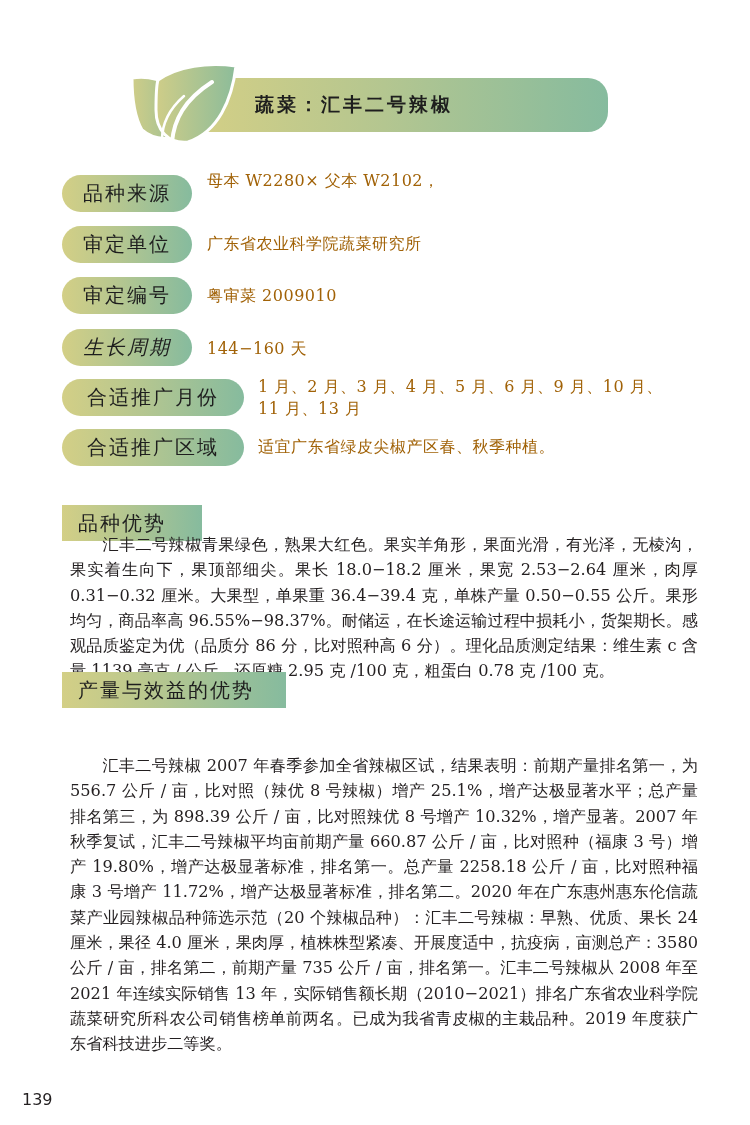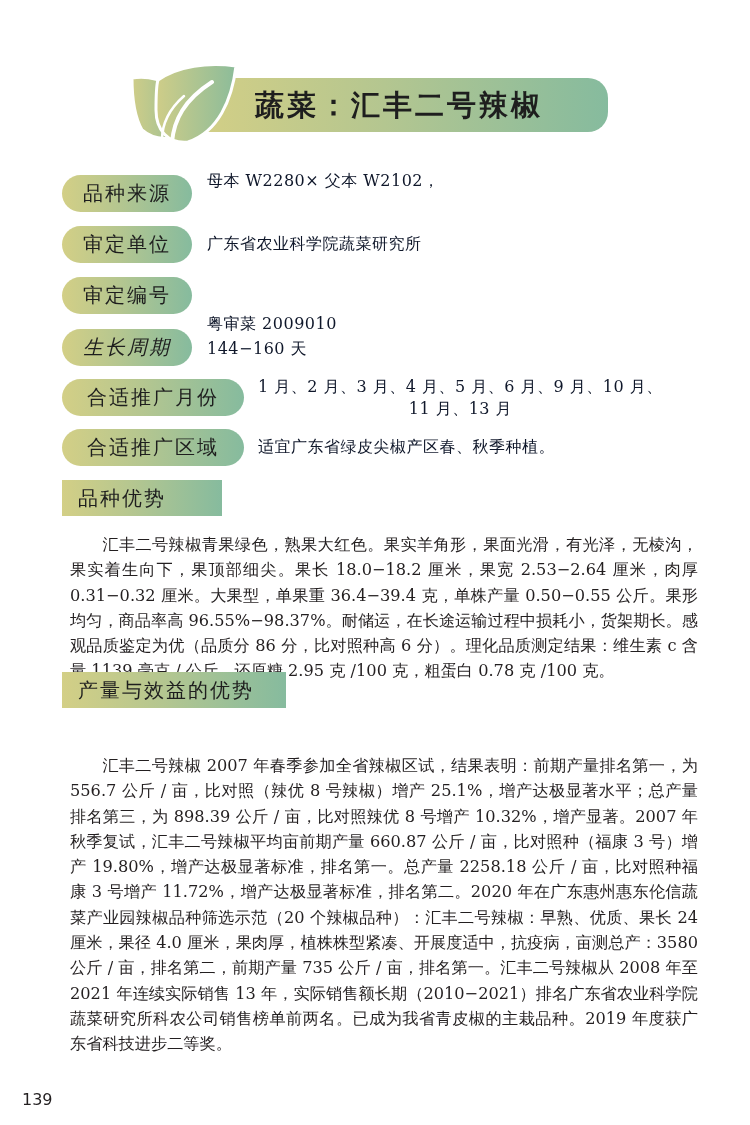--- a/index.html
+++ b/index.html
@@ -11,37 +11,36 @@
     .grad { background: linear-gradient(90deg, #d3cf86 0%, #b4c690 45%, #86bb9e 100%); }
 
     
     .title-bar {
       position: absolute; left: 200px; top: 78px; width: 408px; height: 54px;
       border-radius: 0 20px 20px 0;
     }
     .title-text {
       position: absolute; left: 255px; top: 80px; height: 50px; line-height: 50px;
       font-family: Liberation Sans, sans-serif;
-      font-weight: bold; font-size: 29px; letter-spacing: 3px; color: #1e1e1e;
+      font-weight: bold; font-size: 19px; letter-spacing: 3px; color: #1e1e1e;
     }
     .leaf-logo { position: absolute; left: 128px; top: 60px; width: 112px; height: 84px; }
 
     
     .pill {
       position: absolute; left: 62px; height: 37px; border-radius: 19px;
       font-family: "DejaVu Sans", "Liberation Sans", sans-serif;
       font-size: 20px; letter-spacing: 2px; color: #1e1e1e;
       display: flex; align-items: center; justify-content: center;
     }
     .pill.w4 { width: 130px; }
     .pill.w6 { width: 182px; }
     .info-val {
-      position: absolute; font-size: 16px; line-height: 22px; color: #0f172a;
+      position: absolute; font-size: 16px; line-height: 22px; color: #a16207;
       letter-spacing: 0.5px;
-      text-align: center;
     }
 
     
     .sec-head {
       position: absolute; left: 62px; height: 36px;
       font-family: "DejaVu Sans", "Liberation Sans", sans-serif;
       font-size: 20px; letter-spacing: 2px; color: #1e1e1e;
       display: flex; align-items: center; padding-left: 16px; box-sizing: border-box;
     }
 
@@ -77,33 +76,33 @@
 
 <div class="pill w4 grad" style="top:175px;">品种来源</div>
 <div class="info-val" style="left:207px; top:170px;">
   <div>母本 W2280× 父本 W2102，</div>
 </div>
 
 <div class="pill w4 grad" style="top:226px;">审定单位</div>
 <div class="info-val" style="left:207px; top:233px;">广东省农业科学院蔬菜研究所</div>
 
 <div class="pill w4 grad" style="top:277px;">审定编号</div>
-<div class="info-val" style="left:207px; top:285px;margin-top:28px;">粤审菜 2009010</div>
+<div class="info-val" style="left:207px; top:285px;">粤审菜 2009010</div>
 
 <div class="pill w4 grad" style="top:329px;font-style:italic;">生长周期</div>
 <div class="info-val" style="left:207px; top:338px;">144−160 天</div>
 
 <div class="pill w6 grad" style="top:379px;">合适推广月份</div>
 <div class="info-val" style="left:258px; top:376px;">
   <div>1 月、2 月、3 月、4 月、5 月、6 月、9 月、10 月、</div>
   <div>11 月、13 月</div>
 </div>
 
 <div class="pill w6 grad" style="top:429px;">合适推广区域</div>
 <div class="info-val" style="left:258px; top:436px;">适宜广东省绿皮尖椒产区春、秋季种植。</div>
 
-<div class="sec-head grad" style="top:480px; width:160px;">品种优势</div>
+<div class="sec-head grad" style="top:505px; width:140px;">品种优势</div>
 <p class="para" style="top:524px;">汇丰二号辣椒青果绿色，熟果大红色。果实羊角形，果面光滑，有光泽，无棱沟，果实着生向下，果顶部细尖。果长 18.0−18.2 厘米，果宽 2.53−2.64 厘米，肉厚 0.31−0.32 厘米。大果型，单果重 36.4−39.4 克，单株产量 0.50−0.55 公斤。果形均匀，商品率高 96.55%−98.37%。耐储运，在长途运输过程中损耗小，货架期长。感观品质鉴定为优（品质分 86 分，比对照种高 6 分）。理化品质测定结果：维生素 c 含量 1139 毫克 / 公斤，还原糖 2.95 克 /100 克，粗蛋白 0.78 克 /100 克。</p>
 
 <div class="sec-head grad" style="top:672px; width:224px;">产量与效益的优势</div>
 <p class="para" style="top:745px;">汇丰二号辣椒 2007 年春季参加全省辣椒区试，结果表明：前期产量排名第一，为 556.7 公斤 / 亩，比对照（辣优 8 号辣椒）增产 25.1%，增产达极显著水平；总产量排名第三，为 898.39 公斤 / 亩，比对照辣优 8 号增产 10.32%，增产显著。2007 年秋季复试，汇丰二号辣椒平均亩前期产量 660.87 公斤 / 亩，比对照种（福康 3 号）增产 19.80%，增产达极显著标准，排名第一。总产量 2258.18 公斤 / 亩，比对照种福康 3 号增产 11.72%，增产达极显著标准，排名第二。2020 年在广东惠州惠东伦信蔬菜产业园辣椒品种筛选示范（20 个辣椒品种）：汇丰二号辣椒：早熟、优质、果长 24 厘米，果径 4.0 厘米，果肉厚，植株株型紧凑、开展度适中，抗疫病，亩测总产：3580 公斤 / 亩，排名第二，前期产量 735 公斤 / 亩，排名第一。汇丰二号辣椒从 2008 年至 2021 年连续实际销售 13 年，实际销售额长期（2010−2021）排名广东省农业科学院蔬菜研究所科农公司销售榜单前两名。已成为我省青皮椒的主栽品种。2019 年度获广东省科技进步二等奖。</p>
 
 <div class="page-num">139</div>
 
 </body></html>

